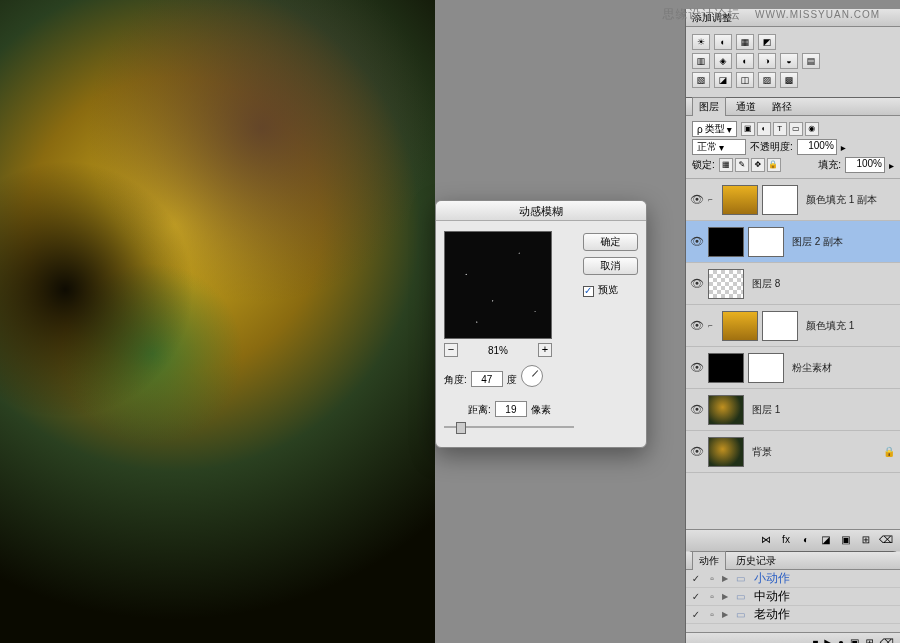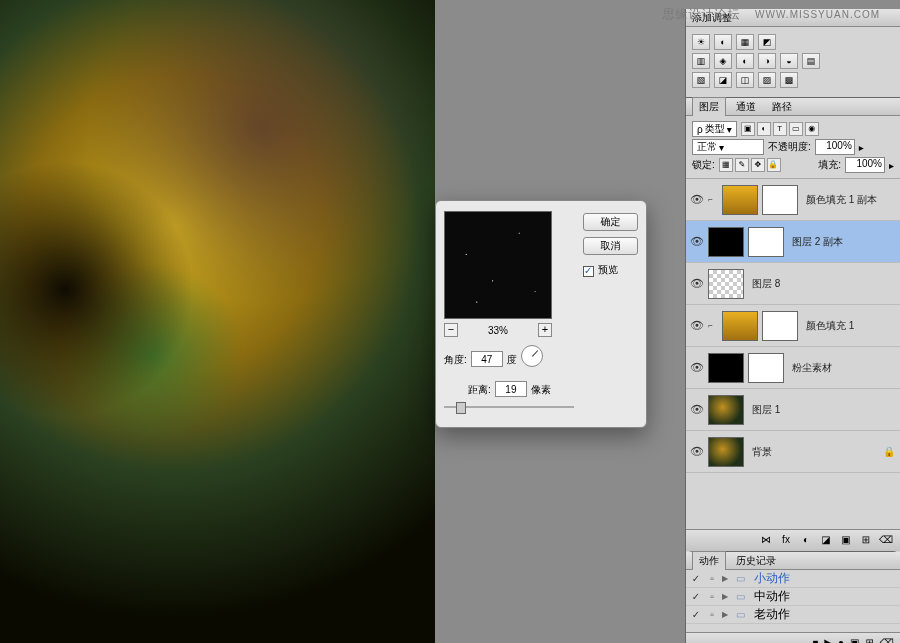--- a/index.html
+++ b/index.html
@@ -85,26 +85,27 @@
 <body>
 
 <div class="watermark">
   <span>思缘设计论坛</span>
   <span>WWW.MISSYUAN.COM</span>
 </div>
 
 <div class="canvas"></div>
 
 <div class="dialog">
+  <div class="dialog-titlebar">动感模糊</div>
   <div class="dialog-body">
     <div class="dialog-left">
       <div class="preview"></div>
       <div class="zoom-row">
         <div class="zoom-btn">−</div>
-        <div class="zoom-pct">33%</div>
+        <div class="zoom-pct">81%</div>
         <div class="zoom-btn">+</div>
       </div>
       <div class="param-row">
         <label>角度:</label>
         <input class="param-input" value="47" style="">
         <span>度</span>
         <div class="angle-dial"></div>
       </div>
       <div class="param-row" style="margin-top:14px; justify-content:center;">
         <label>距离:</label>
@@ -166,21 +167,21 @@
         <div class="dropdown">ρ <span>类型</span> ▾</div>
         <div class="lock-icons">
             <span>▣</span>
             <span>◐</span>
             <span>T</span>
             <span>▭</span>
             <span>◉</span>
           </div>
       </div>
       <div class="ctrl-row">
-        <div class="dropdown" style="width:72px"><span>正常</span> ▾</div>
+        <div class="dropdown" style="width:54px"><span>正常</span> ▾</div>
         <span>不透明度:</span>
         <div class="pct-input">100%</div>
           <span>▸</span>
       </div>
       <div class="ctrl-row">
         <span>锁定:</span>
         <div class="lock-icons">
             <span>▦</span>
             <span>✎</span>
             <span>✥</span>

